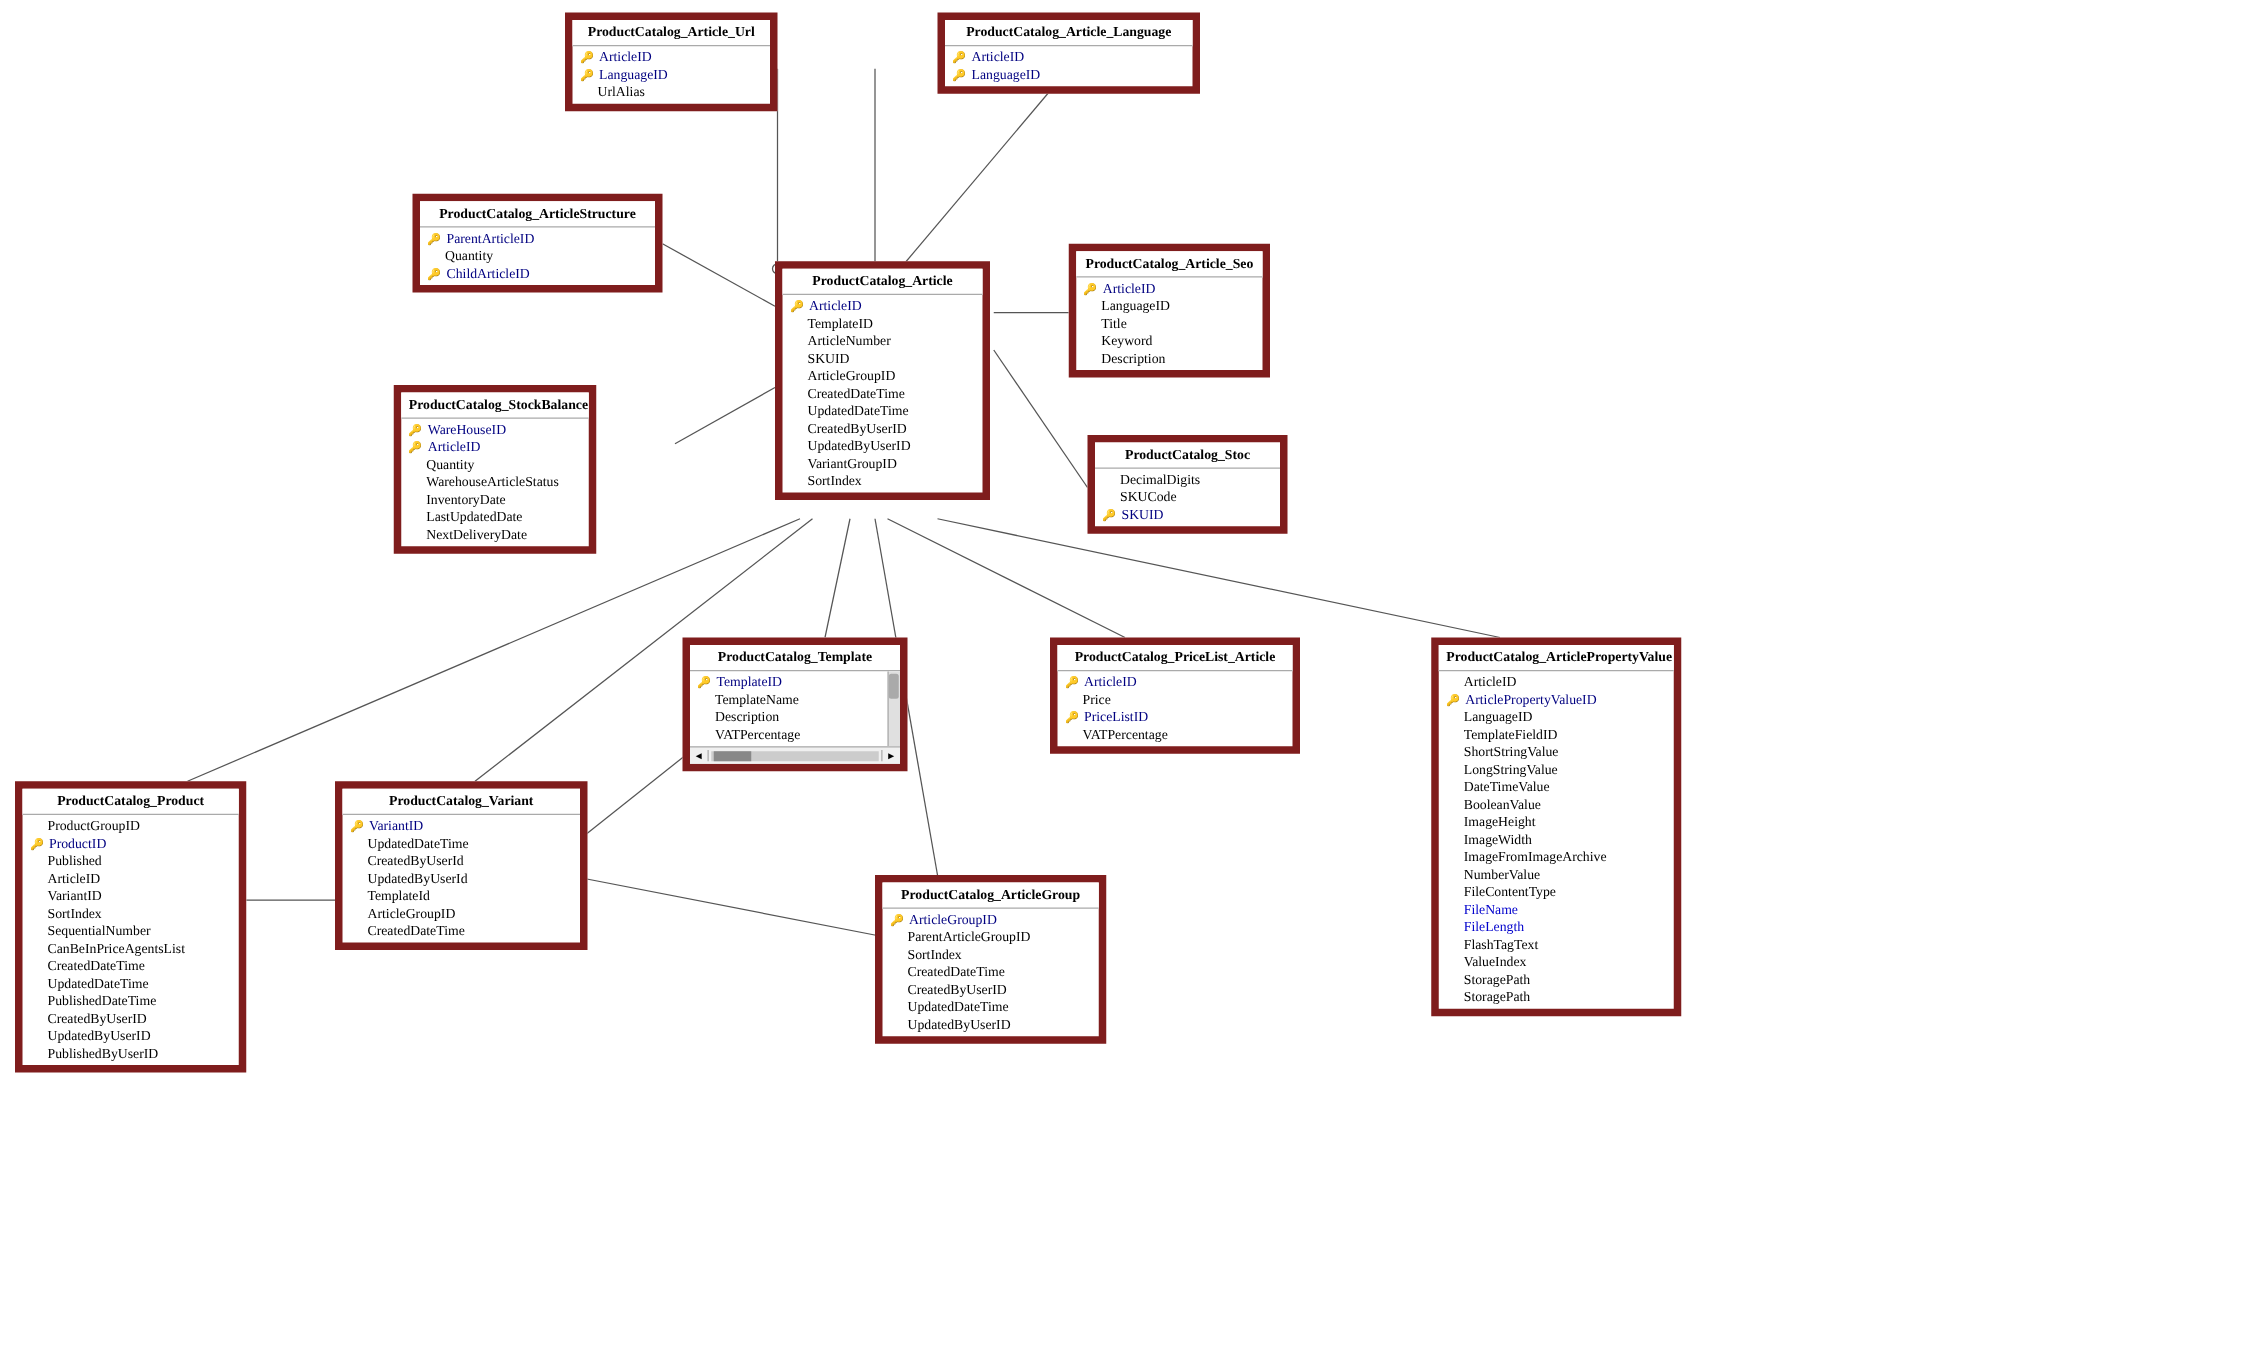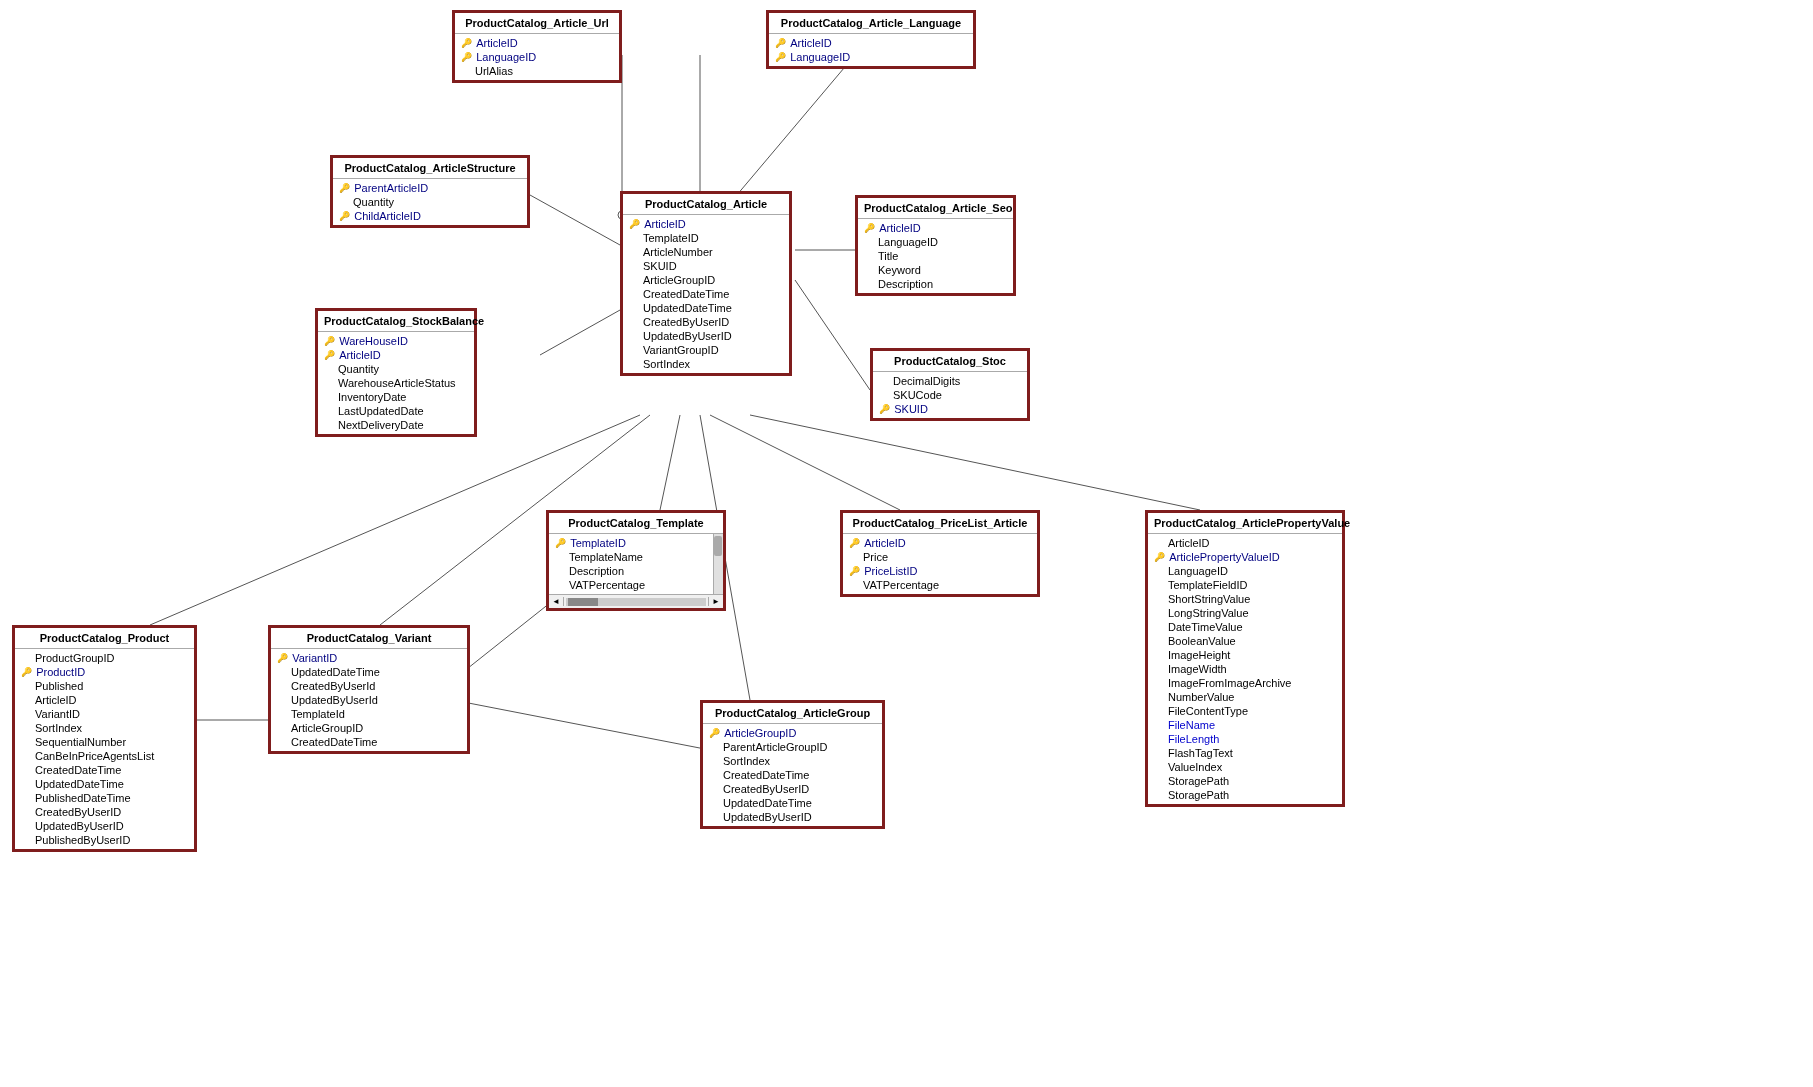--- a/index.html
+++ b/index.html
@@ -14,22 +14,23 @@
     }
     .diagram-canvas {
       position: relative;
       width: 1813px;
       height: 1087px;
       overflow: hidden;
     }
     .db-table {
       position: absolute;
       background: #ffffff;
-      border: 3px solid #7f1d1d;
+      border: 6px solid #7f1d1d;
       min-width: 160px;
+      font-family: Liberation Serif, serif;
     }
     .db-table-header {
       background: #ffffff;
       border-bottom: 1px solid #aaaaaa;
       padding: 4px 6px;
       font-weight: bold;
       font-size: 11px;
       color: #000000;
       text-align: center;
     }
@@ -119,21 +120,21 @@
         <div class="db-field pk">
           <span class="key-icon" style="font-size: 9px;">🔑</span>
           <span class="field-name">LanguageID</span>
         </div>
         <div class="db-field">
           <span style="margin-right: 14px;"></span>
           <span class="field-name">UrlAlias</span>
         </div>
       </div>
     </div>
-    <div class="db-table" style="left: 766px; top: 10px; width: 210px;">
+    <div class="db-table" style="left: 750px; top: 10px; width: 210px;">
       <div class="db-table-header">ProductCatalog_Article_Language</div>
       <div class="db-table-body">
         <div class="db-field pk">
           <span class="key-icon" style="font-size: 9px;">🔑</span>
           <span class="field-name">ArticleID</span>
         </div>
         <div class="db-field pk">
           <span class="key-icon" style="font-size: 9px;">🔑</span>
           <span class="field-name">LanguageID</span>
         </div>
@@ -149,21 +150,21 @@
         <div class="db-field">
           <span style="margin-right: 14px;"></span>
           <span class="field-name">Quantity</span>
         </div>
         <div class="db-field pk">
           <span class="key-icon" style="font-size: 9px;">🔑</span>
           <span class="field-name">ChildArticleID</span>
         </div>
       </div>
     </div>
-    <div class="db-table" style="left: 620px; top: 191px; width: 172px;">
+    <div class="db-table" style="left: 620px; top: 209px; width: 172px;">
       <div class="db-table-header">ProductCatalog_Article</div>
       <div class="db-table-body">
         <div class="db-field pk">
           <span class="key-icon" style="font-size: 9px;">🔑</span>
           <span class="field-name">ArticleID</span>
         </div>
         <div class="db-field">
           <span style="margin-right: 14px;"></span>
           <span class="field-name">TemplateID</span>
         </div>

